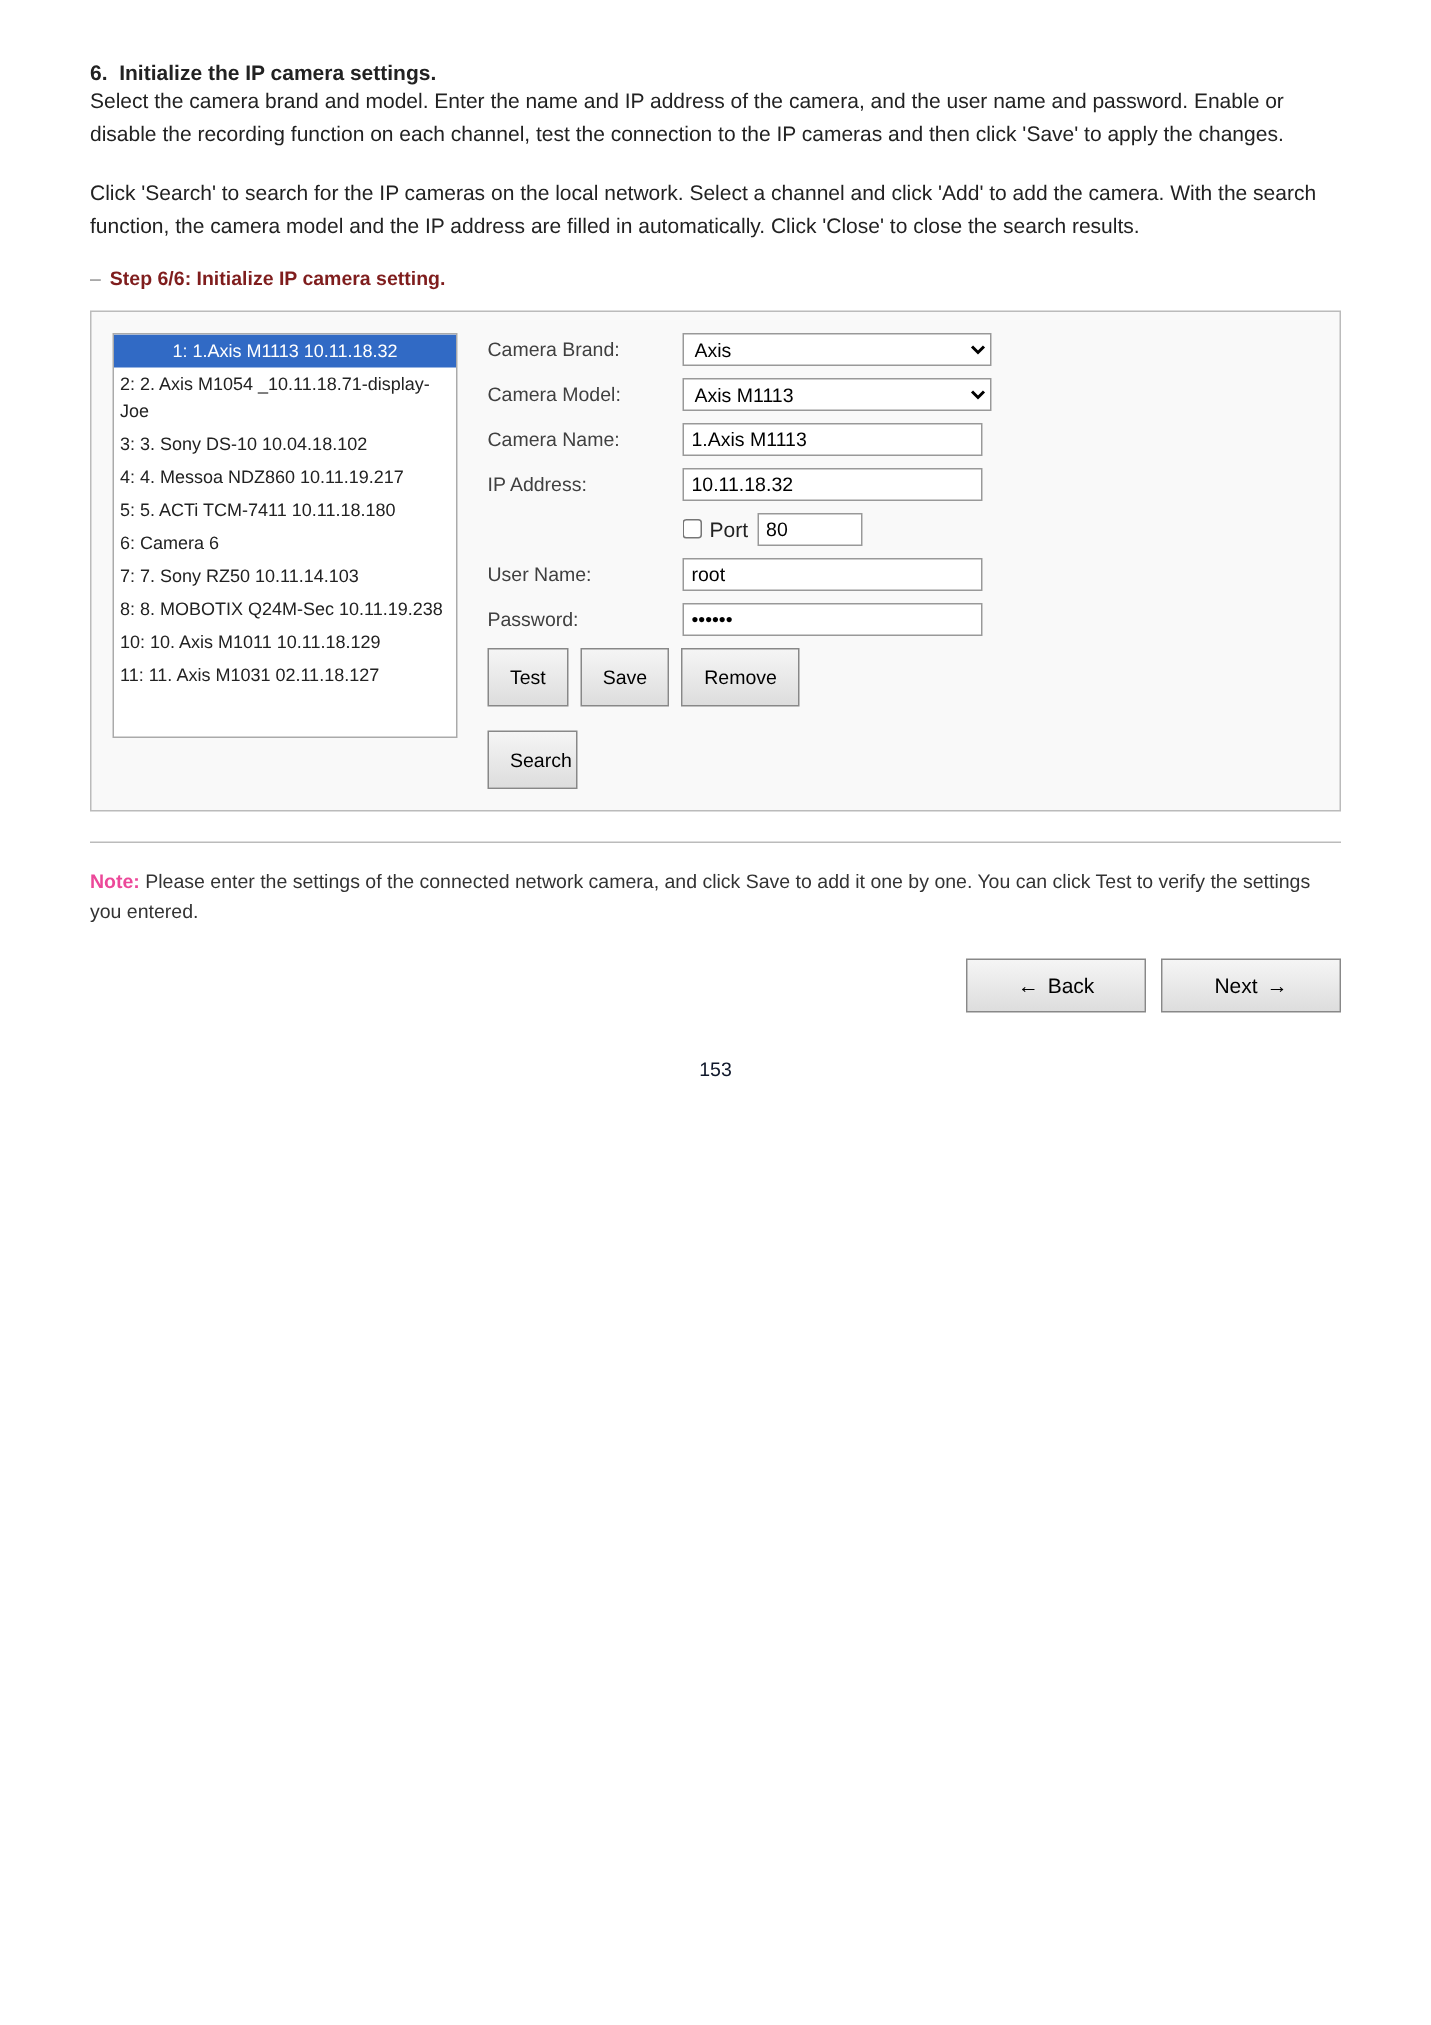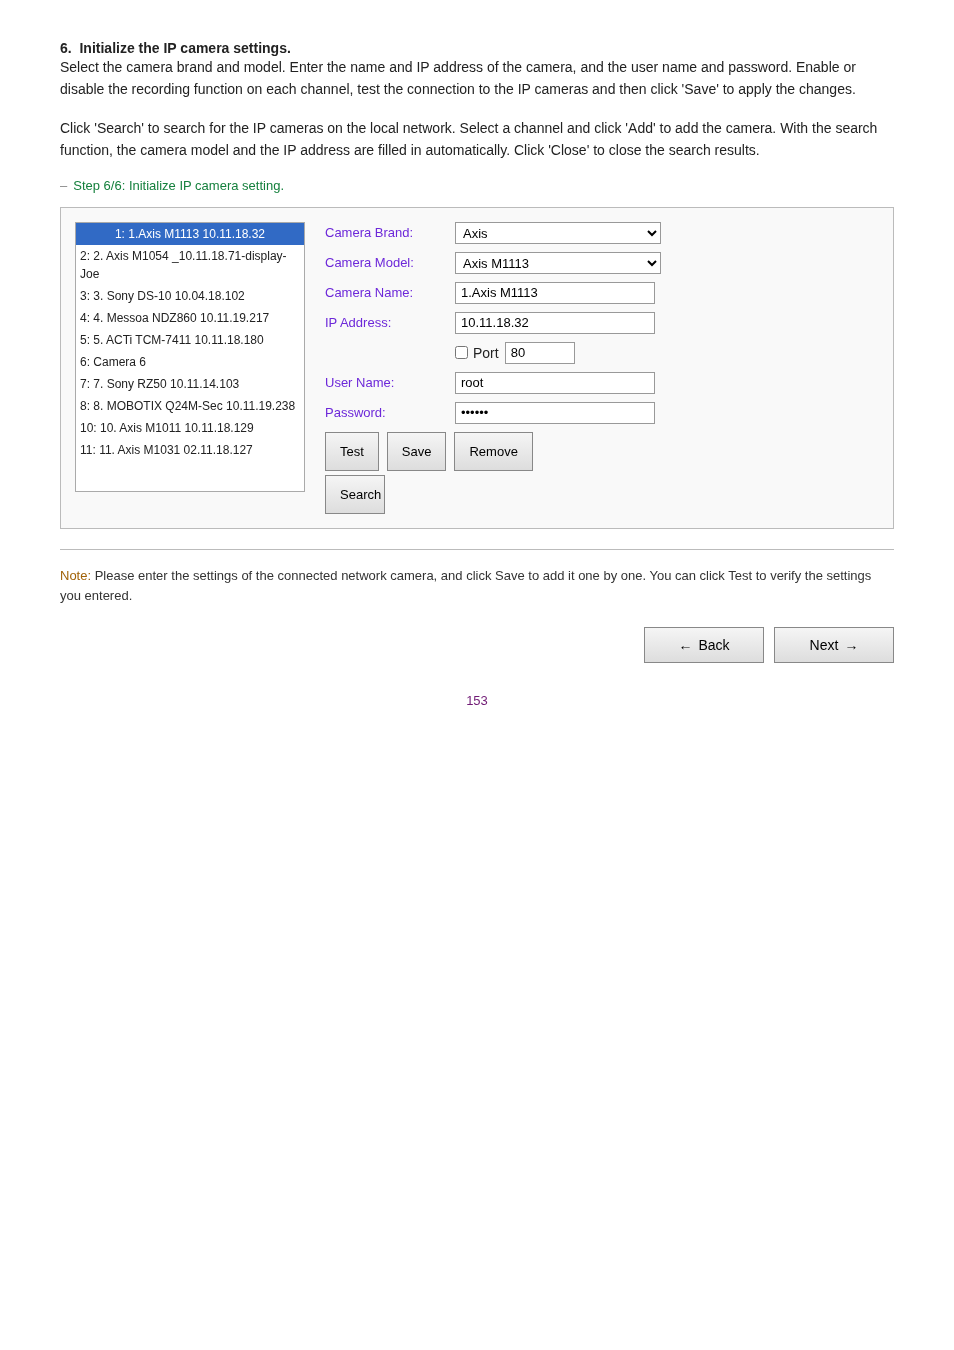--- a/index.html
+++ b/index.html
@@ -22,22 +22,22 @@
       margin-bottom: 14px;
       display: flex;
       align-items: center;
       gap: 6px;
     }
     .step-label::before {
       content: '–';
       color: #888;
     }
     .step-label span {
-      color: #15803d;
-      font-weight: normal;
+      color: #7f1d1d;
+      font-weight: bold;
     }
     .main-panel {
       border: 1px solid #bbb;
       background: #f9f9f9;
       padding: 14px;
       display: flex;
       gap: 20px;
       margin-bottom: 20px;
     }
     .camera-list {
@@ -62,21 +62,21 @@
       flex: 1;
     }
     .form-row {
       display: flex;
       align-items: center;
       margin-bottom: 8px;
     }
     .form-label {
       width: 130px;
       font-size: 13px;
-      color: #6d28d9;
+      color: #404040;
     }
     .form-input {
       border: 1px solid #999;
       padding: 2px 5px;
       font-size: 13px;
       height: 22px;
       width: 200px;
     }
     .form-select {
       border: 1px solid #999;
@@ -119,31 +119,31 @@
     .btn {
       border: 1px solid #888;
       background: linear-gradient(to bottom, #f5f5f5, #ddd);
       padding: 3px 14px;
       font-size: 13px;
       cursor: pointer;
       height: 39px;
     }
     .search-btn {
       display: block;
-      margin-top: 4px;
+      margin-top: 16px;
     }
     .note-section {
       margin-top: 10px;
       font-size: 13px;
       color: #333;
       line-height: 1.6;
     }
     .note-section strong {
-      font-weight: normal;
-      color: #a16207;
+      font-weight: bold;
+      color: #ec4899;
     }
     .divider {
       border: none;
       border-top: 1px solid #bbb;
       margin: 16px 0;
     }
     .nav-row {
       display: flex;
       justify-content: flex-end;
       gap: 10px;
@@ -157,21 +157,21 @@
       cursor: pointer;
       display: flex;
       align-items: center;
       gap: 6px;
       height: 36px;
       min-width: 120px;
       justify-content: center;
     }
     .page-number {
       text-align: center;
-      color: #701a75;
+      color: #0f172a;
       font-size: 13px;
       margin-top: 30px;
     }
   </style>
 </head>
 <body>
 
 <div>
   <p>
     <strong><span>6.</span>&nbsp;&nbsp;<span>Initialize the IP camera settings.</span></strong>

